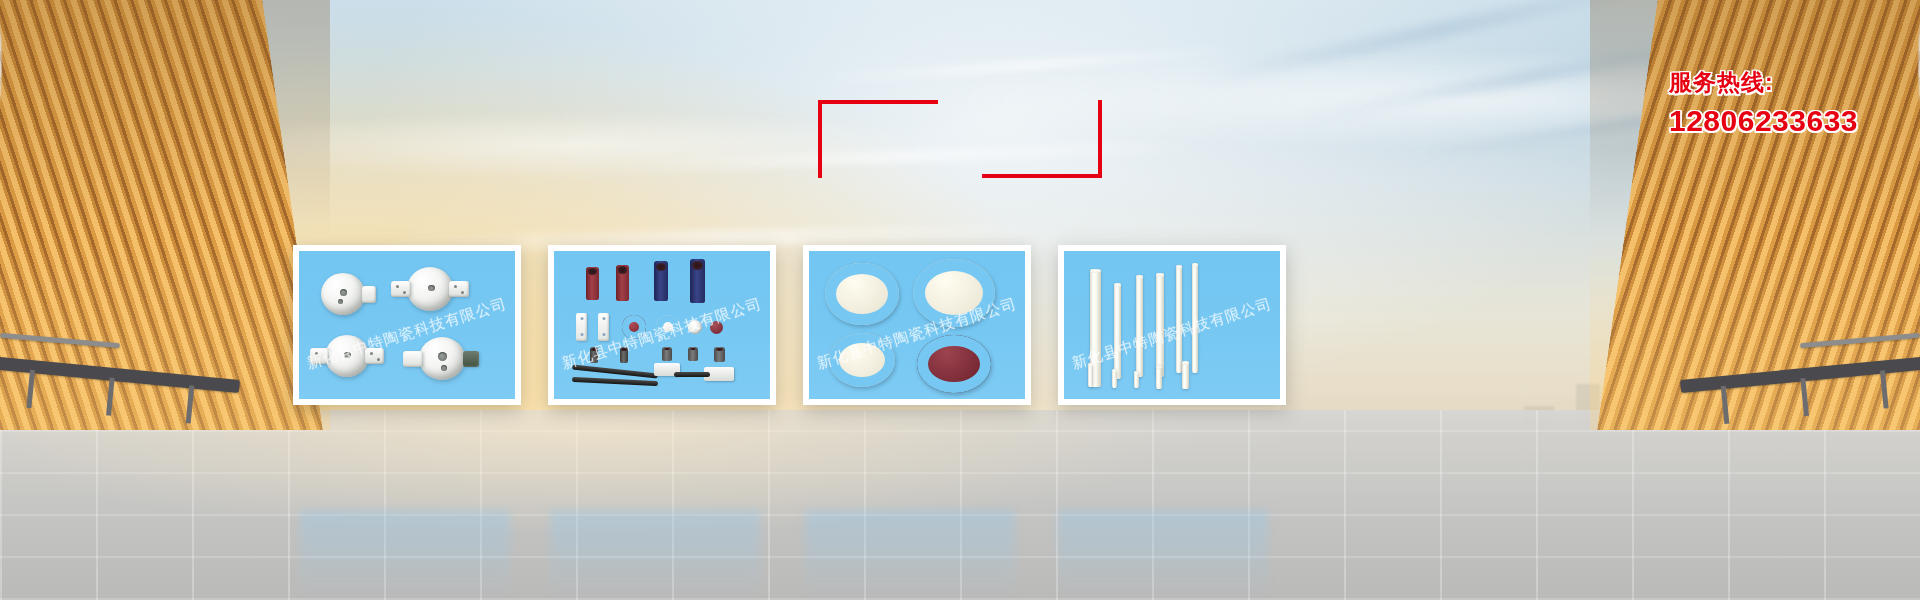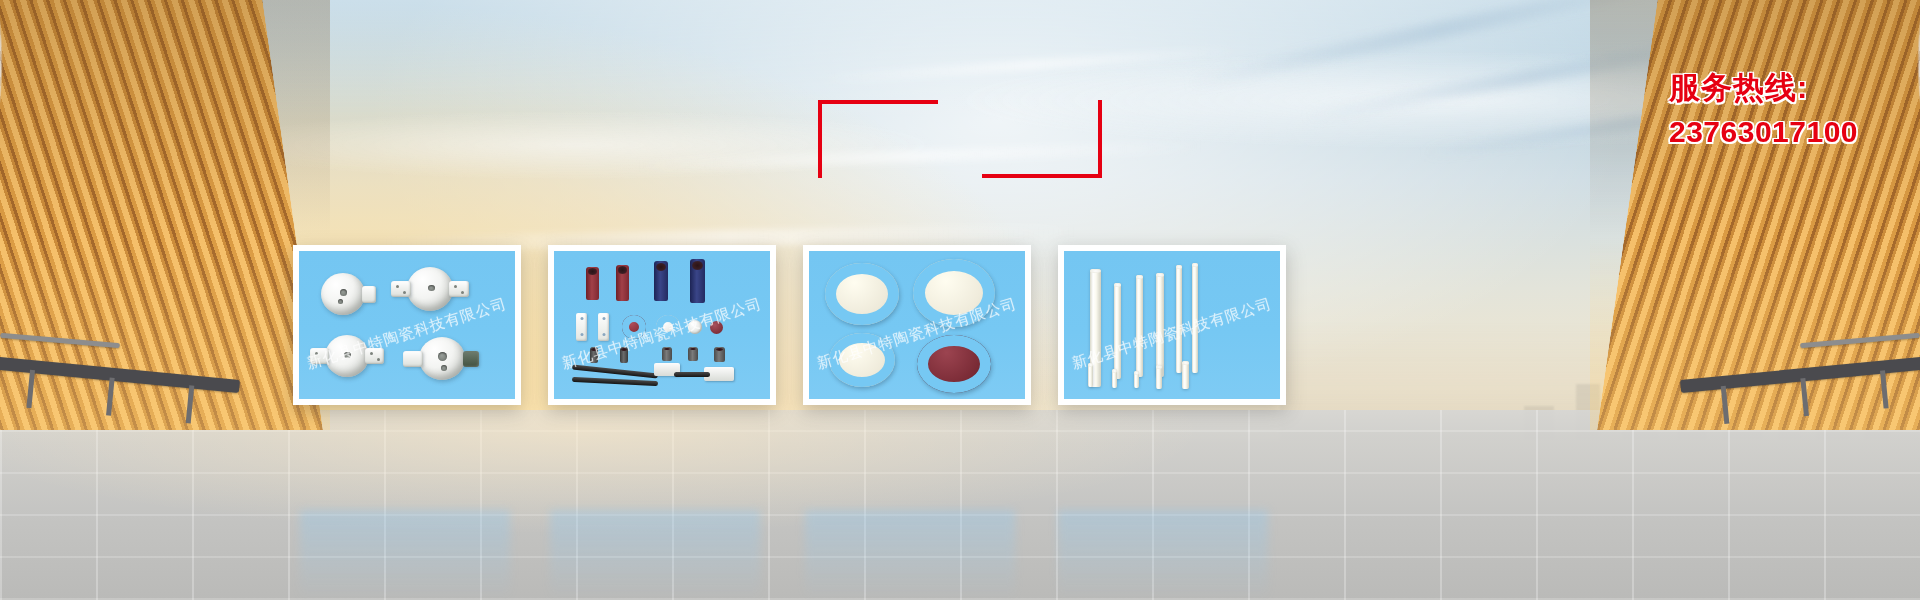--- a/index.html
+++ b/index.html
@@ -145,21 +145,21 @@
 
   
   .contact{
     position:absolute;right:62px;top:50px;text-align:left;
     color:#e60012;
     text-shadow:
       1.5px 0 0 #fff,-1.5px 0 0 #fff,0 1.5px 0 #fff,0 -1.5px 0 #fff,
       1.5px 1.5px 0 #fff,-1.5px 1.5px 0 #fff,1.5px -1.5px 0 #fff,-1.5px -1.5px 0 #fff;
   }
   .contact-head{font-size:24px;font-weight:700;letter-spacing:1px;line-height:1.2;white-space:nowrap;}
-  .contact-label{font-size:31px;font-weight:700;margin-top:17px;letter-spacing:1px;white-space:nowrap;}
+  .contact-label{font-size:23px;font-weight:700;margin-top:17px;letter-spacing:1px;white-space:nowrap;}
   .contact-phone{font-size:30px;font-weight:700;margin-top:6px;letter-spacing:.5px;white-space:nowrap;}
 
   
   .panels{position:absolute;left:293px;top:245px;display:flex;gap:27px;}
   .panel{
     background:#fff;
     padding:6px;
     box-shadow:0 6px 18px rgba(60,60,60,.28);
   }
   .panel-inner{
@@ -287,21 +287,21 @@
     <div class="headline-text">
     </div>
     <div class="bracket bracket-r">
       <b class="hb"></b>
         <b class="vb"></b>
     </div>
   </div>
 
   <div class="contact">
     <div class="contact-label">服务热线:</div>
-    <div class="contact-phone">23763017100</div>
+    <div class="contact-phone">12806233633</div>
   </div>
 
   <div class="panels">
 
     <div class="panel">
       <div class="panel-inner">
         <div class="holder" style="left:22px;top:22px;width:44px;height:42px;">
           <div class="cup">
               <span class="h1" style="left:44%;top:38%;width:7px;height:7px;"></span>
               <span class="h2" style="left:38%;top:62%;width:5px;height:5px;"></span>

